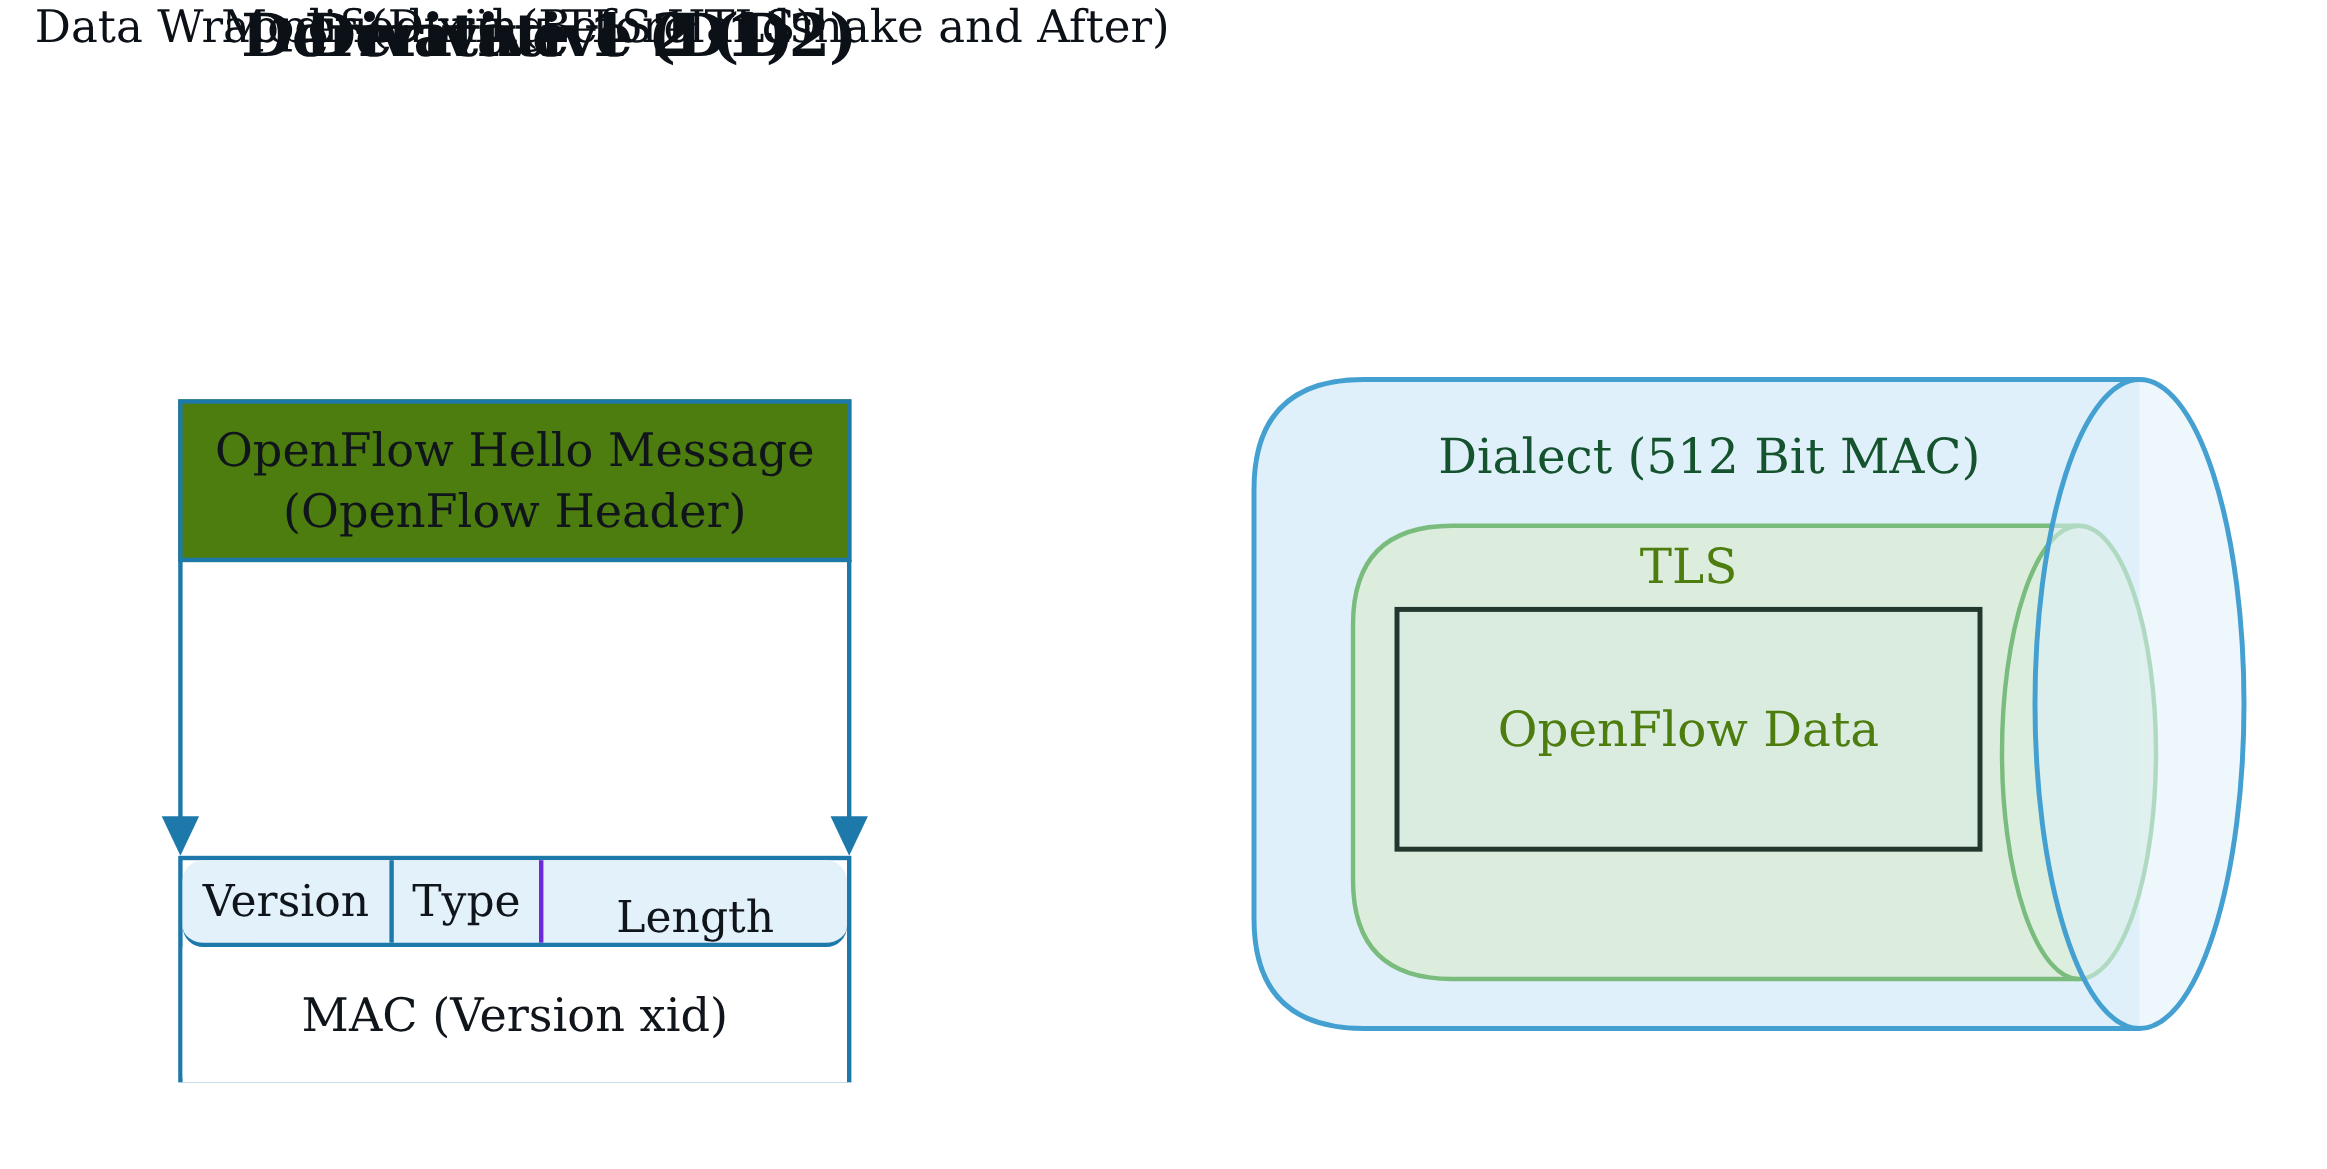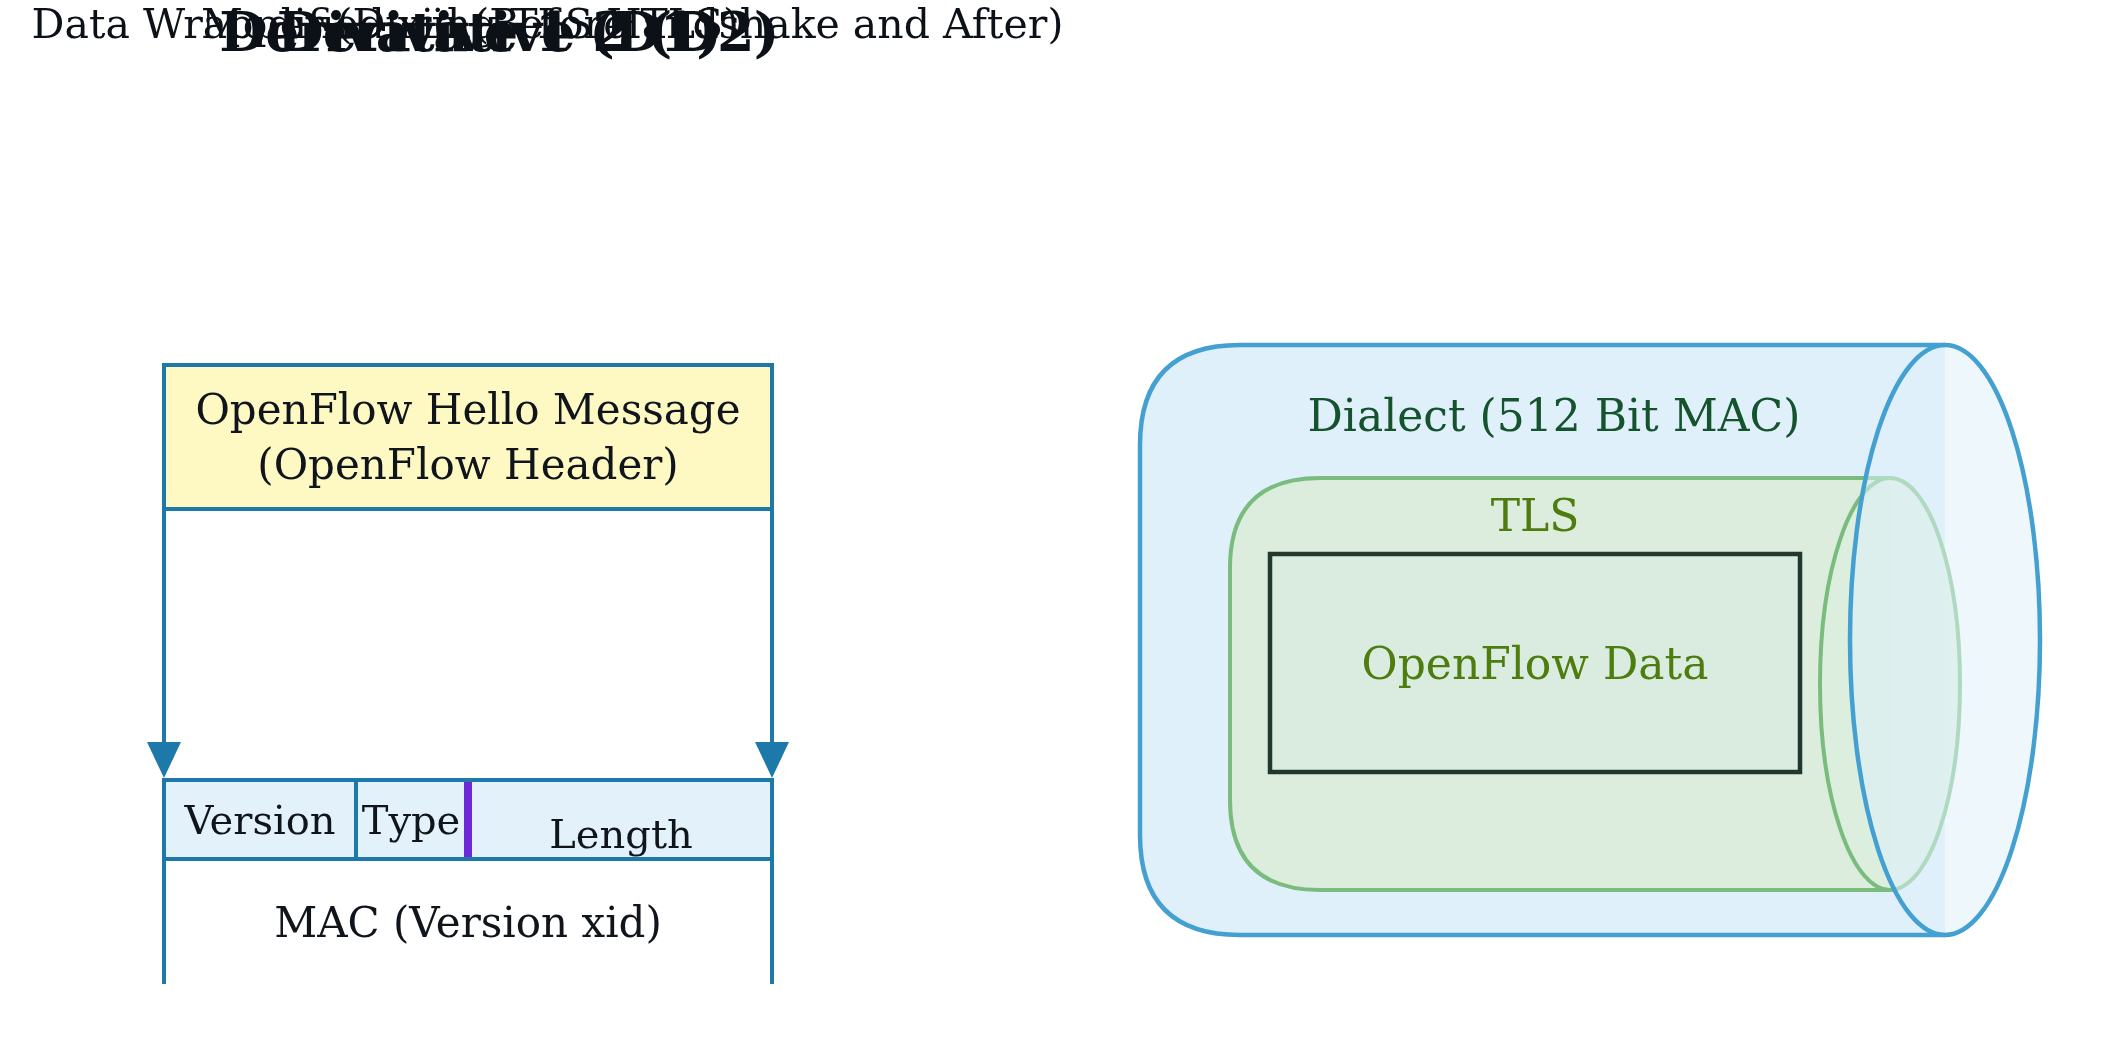--- a/index.html
+++ b/index.html
@@ -28,21 +28,21 @@
     color: #0c1118;
   }
   #d1-title    { left: 0;    top: 132; width: 940px;  }
   #d1-subtitle { left: 0;    top: 224; width: 940px;  }
   #d2-title    { left: 1060; top: 132; width: 1055px; }
   #d2-subtitle { left: 1020; top: 224; width: 1095px; }
 
   
   .blue-box {
     border: 4px solid #1e79ab;
-    background: #fef9c3;
+    background: #4d7c0f;
   }
   #d1-header-box {
     left: 162px; top: 363px; width: 612px; height: 148px;
     display: flex; flex-direction: column; align-items: center; justify-content: center;
     font-size: 42px; line-height: 1.32; text-align: center;
   }
   .connector-line {
     width: 4px; background: #1e79ab;
     top: 509px; height: 237px;
   }
@@ -58,27 +58,28 @@
   #d1-arrow-right { left: 755px; }
 
   #d1-table {
     left: 162px; top: 778px; width: 612px; height: 206px;
     border: 4px solid #1e79ab; background: #ffffff;
   }
   #d1-table-header-row {
     display: flex; height: 75px;
     border-bottom: 4px solid #1e79ab;
     background: #e3f1fa;
+    border-radius: 19px;
   }
   .d1-cell {
     display: flex; align-items: center; justify-content: center;
     font-size: 40px; box-sizing: border-box;
   }
   #d1-cell-version { width: 192px; border-right: 4px solid #1e79ab; }
-  #d1-cell-type    { width: 114px; border-right: 8px solid #6d28d9; }
+  #d1-cell-type    { width: 136px; border-right: 4px solid #6d28d9; }
   #d1-cell-length  { flex: 1; margin-top: 28px; }
   #d1-mac-row {
     height: 123px; display: flex; align-items: center; justify-content: center;
     font-size: 42px; background: #ffffff;
   }
 
   
   #d2-svg { left: 0; top: 0; width: 2115px; height: 1063px; }
   #d2-dialect-label {
     left: 1154px; top: 390px; width: 800px;

